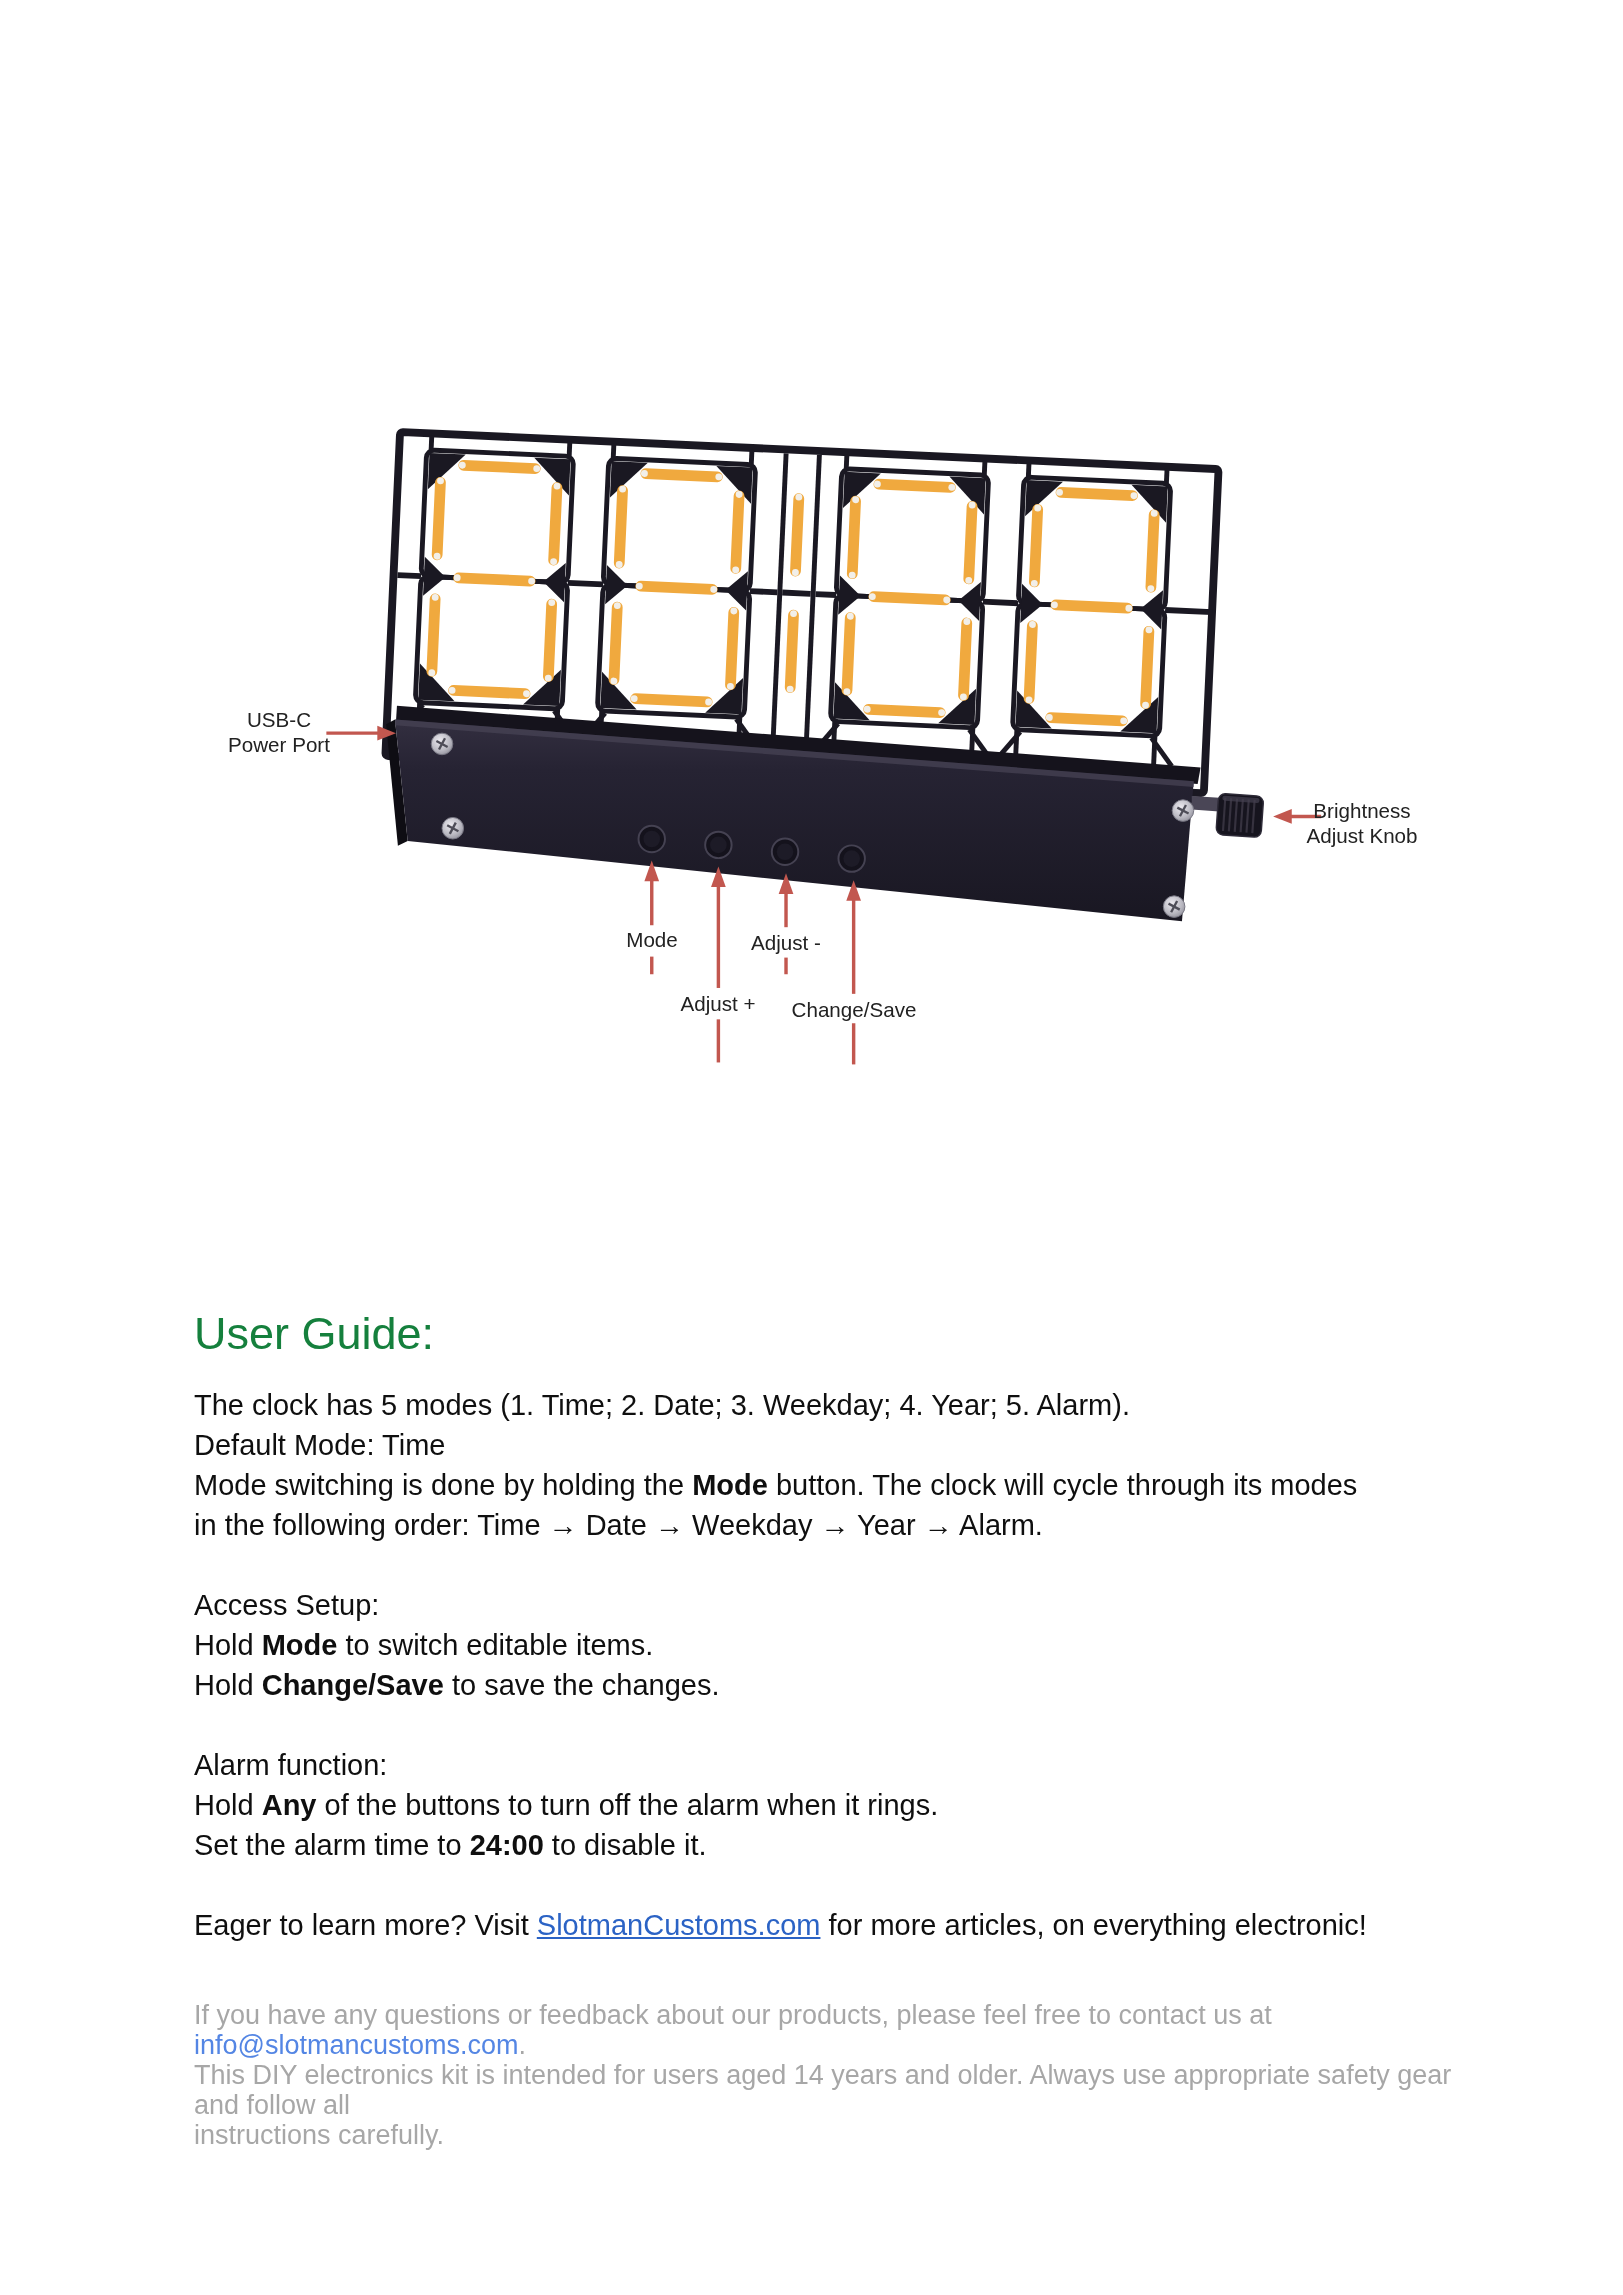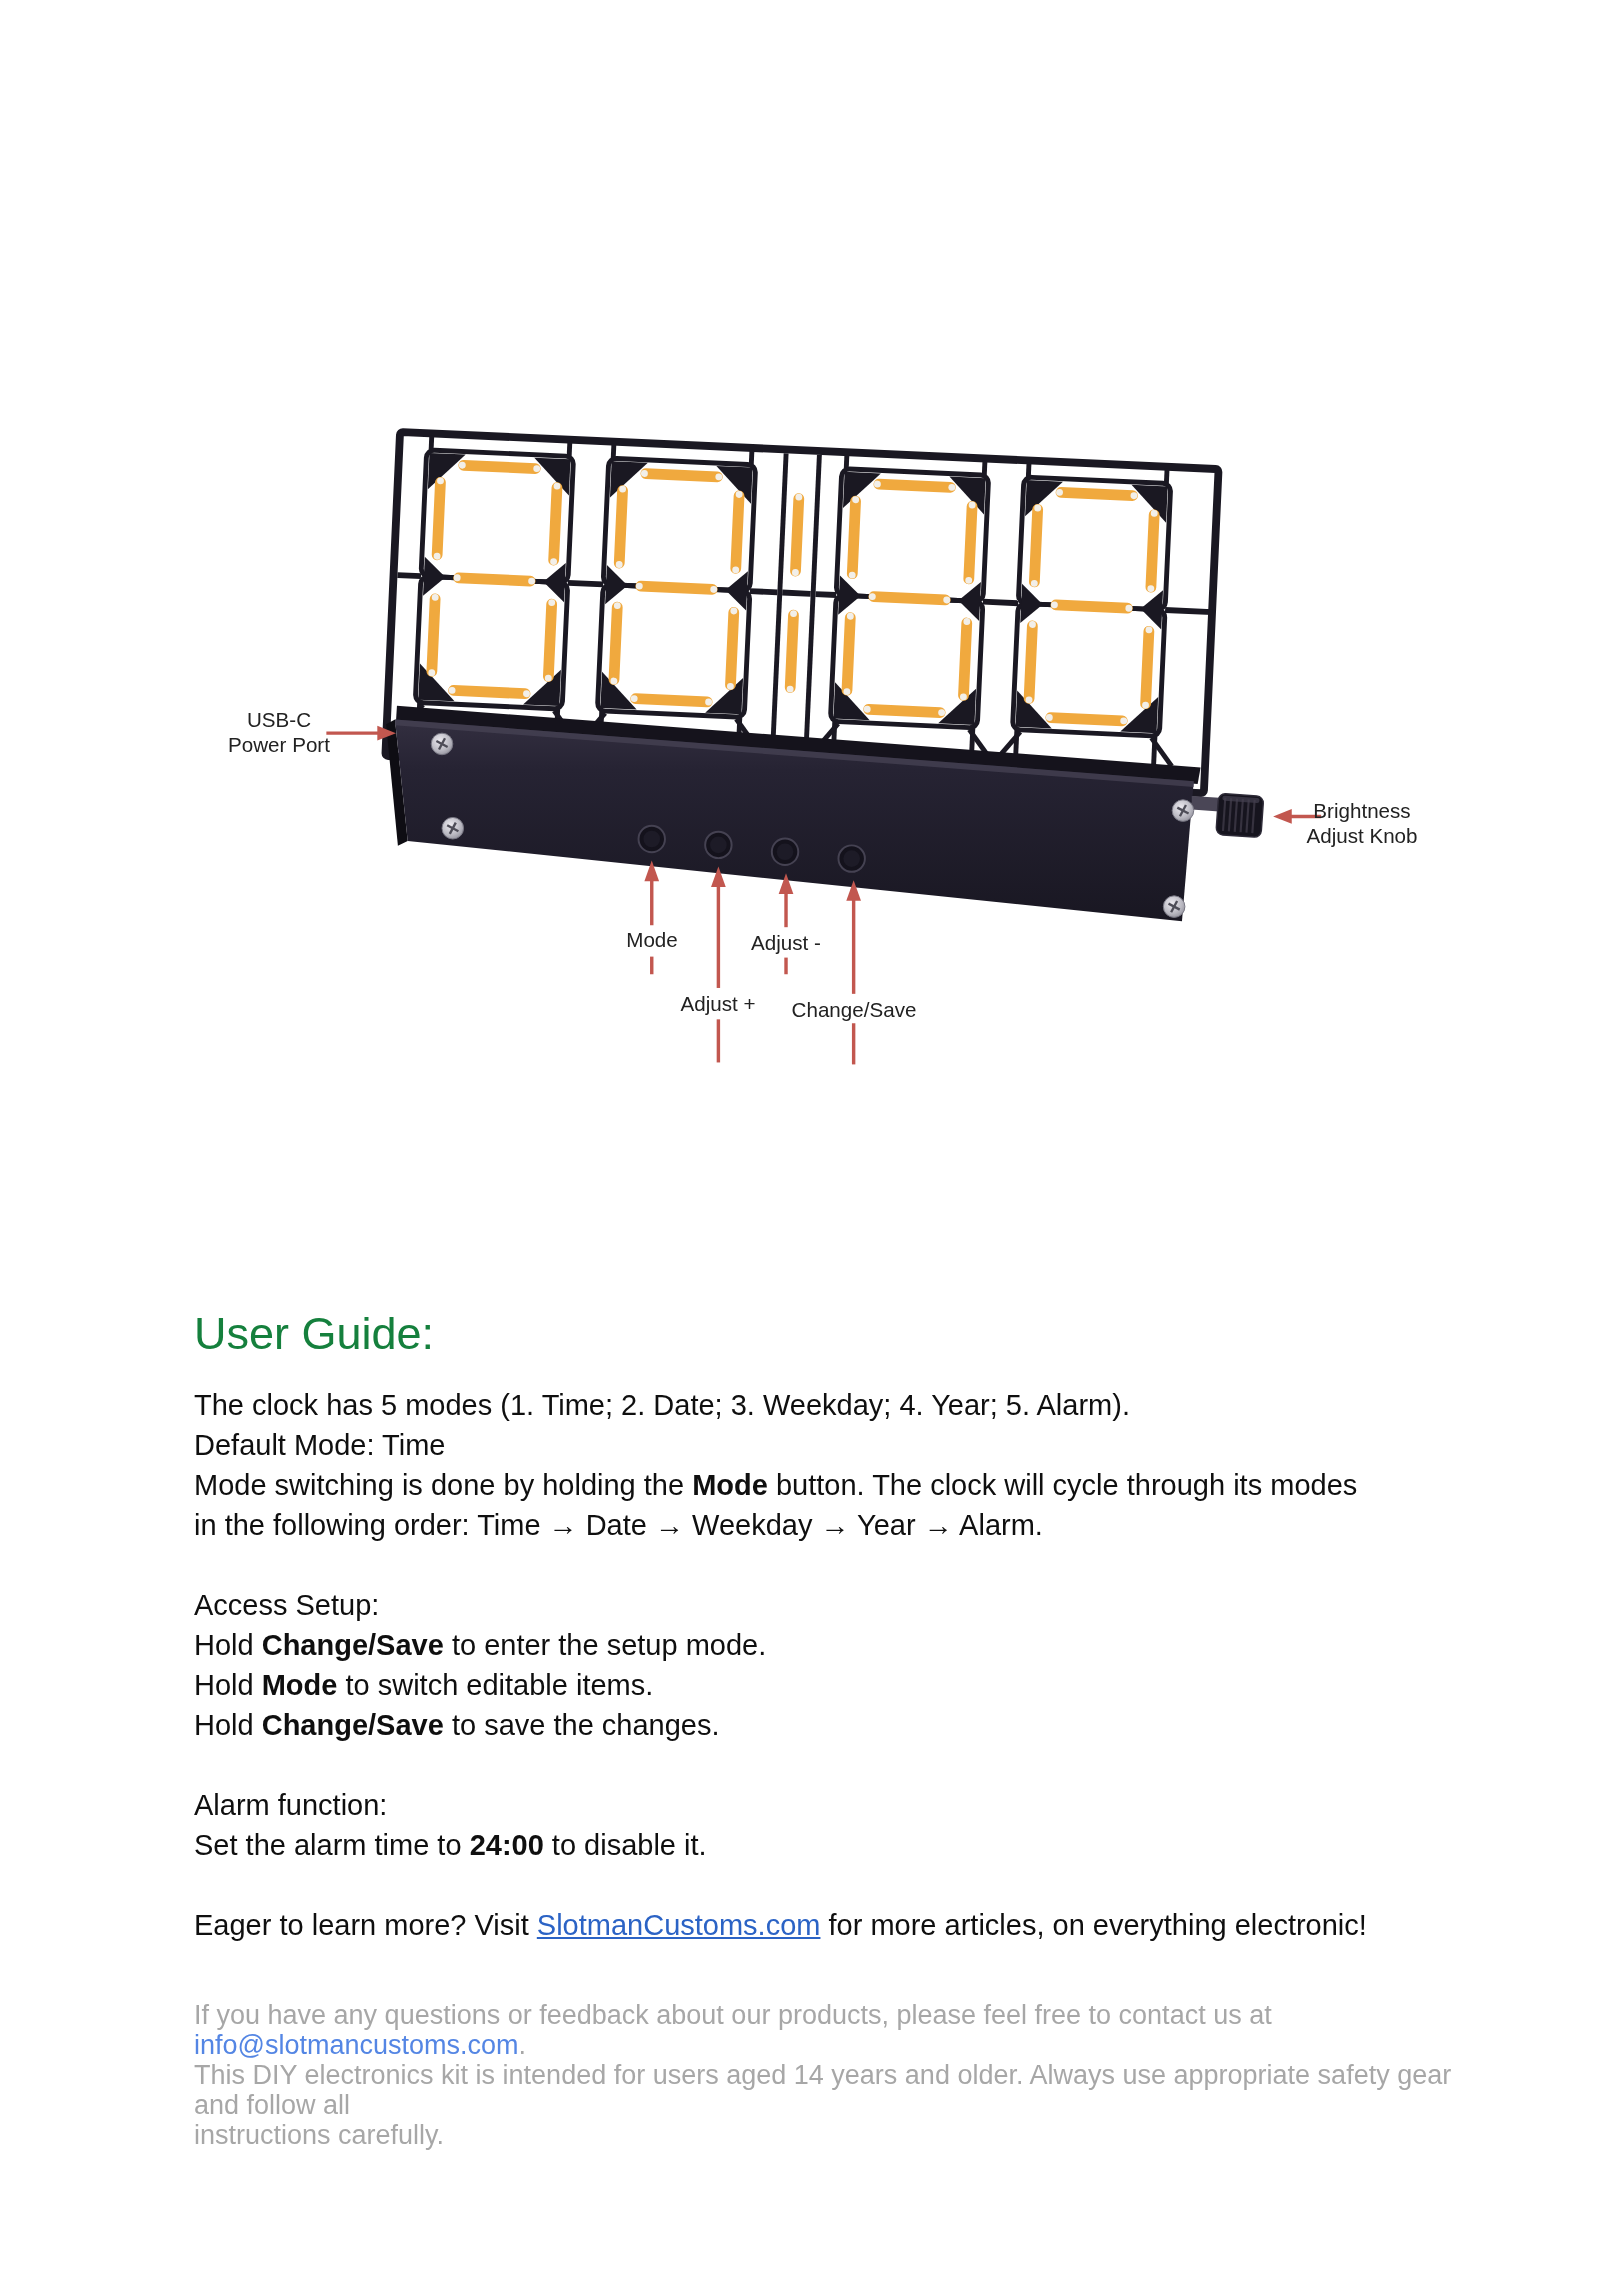--- a/index.html
+++ b/index.html
@@ -250,26 +250,26 @@
   <div class="guide">
     <h1>User Guide:</h1>
     <div class="para">
         <div class="tl"><span>The clock has 5 modes (1. Time; 2. Date; 3. Weekday; 4. Year; 5. Alarm).</span></div>
         <div class="tl"><span>Default Mode: Time</span></div>
         <div class="tl"><span>Mode switching is done by holding the </span><span class="bold">Mode</span><span> button. The clock will cycle through its modes</span></div>
         <div class="tl"><span>in the following order: Time → Date → Weekday → Year → Alarm.</span></div>
       </div>
     <div class="para">
         <div class="tl"><span>Access Setup:</span></div>
-        <div class="tl"><span>Hold </span><span class="bold">Change/Save</span><span> to enter the setup mode.</span></div>
         <div class="tl"><span>Hold </span><span class="bold">Mode</span><span> to switch editable items.</span></div>
         <div class="tl"><span>Hold </span><span class="bold">Change/Save</span><span> to save the changes.</span></div>
       </div>
     <div class="para">
         <div class="tl"><span>Alarm function:</span></div>
+        <div class="tl"><span>Hold </span><span class="bold">Any</span><span> of the buttons to turn off the alarm when it rings.</span></div>
         <div class="tl"><span>Set the alarm time to </span><span class="bold">24:00</span><span> to disable it.</span></div>
       </div>
     <div class="para" style="margin-bottom:0;">
         <div class="tl"><span>Eager to learn more? Visit </span><span class="lnk lnk-doc">SlotmanCustoms.com</span><span> for more articles, on everything electronic!</span></div>
       </div>
     <div class="footer">
         <div class="tl"><span>If you have any questions or feedback about our products, please feel free to contact us at </span><span class="lnk lnk-mail">info@slotmancustoms.com</span><span>.</span></div>
         <div class="tl"><span>This DIY electronics kit is intended for users aged 14 years and older. Always use appropriate safety gear and follow all</span></div>
         <div class="tl"><span>instructions carefully.</span></div>
       </div>

